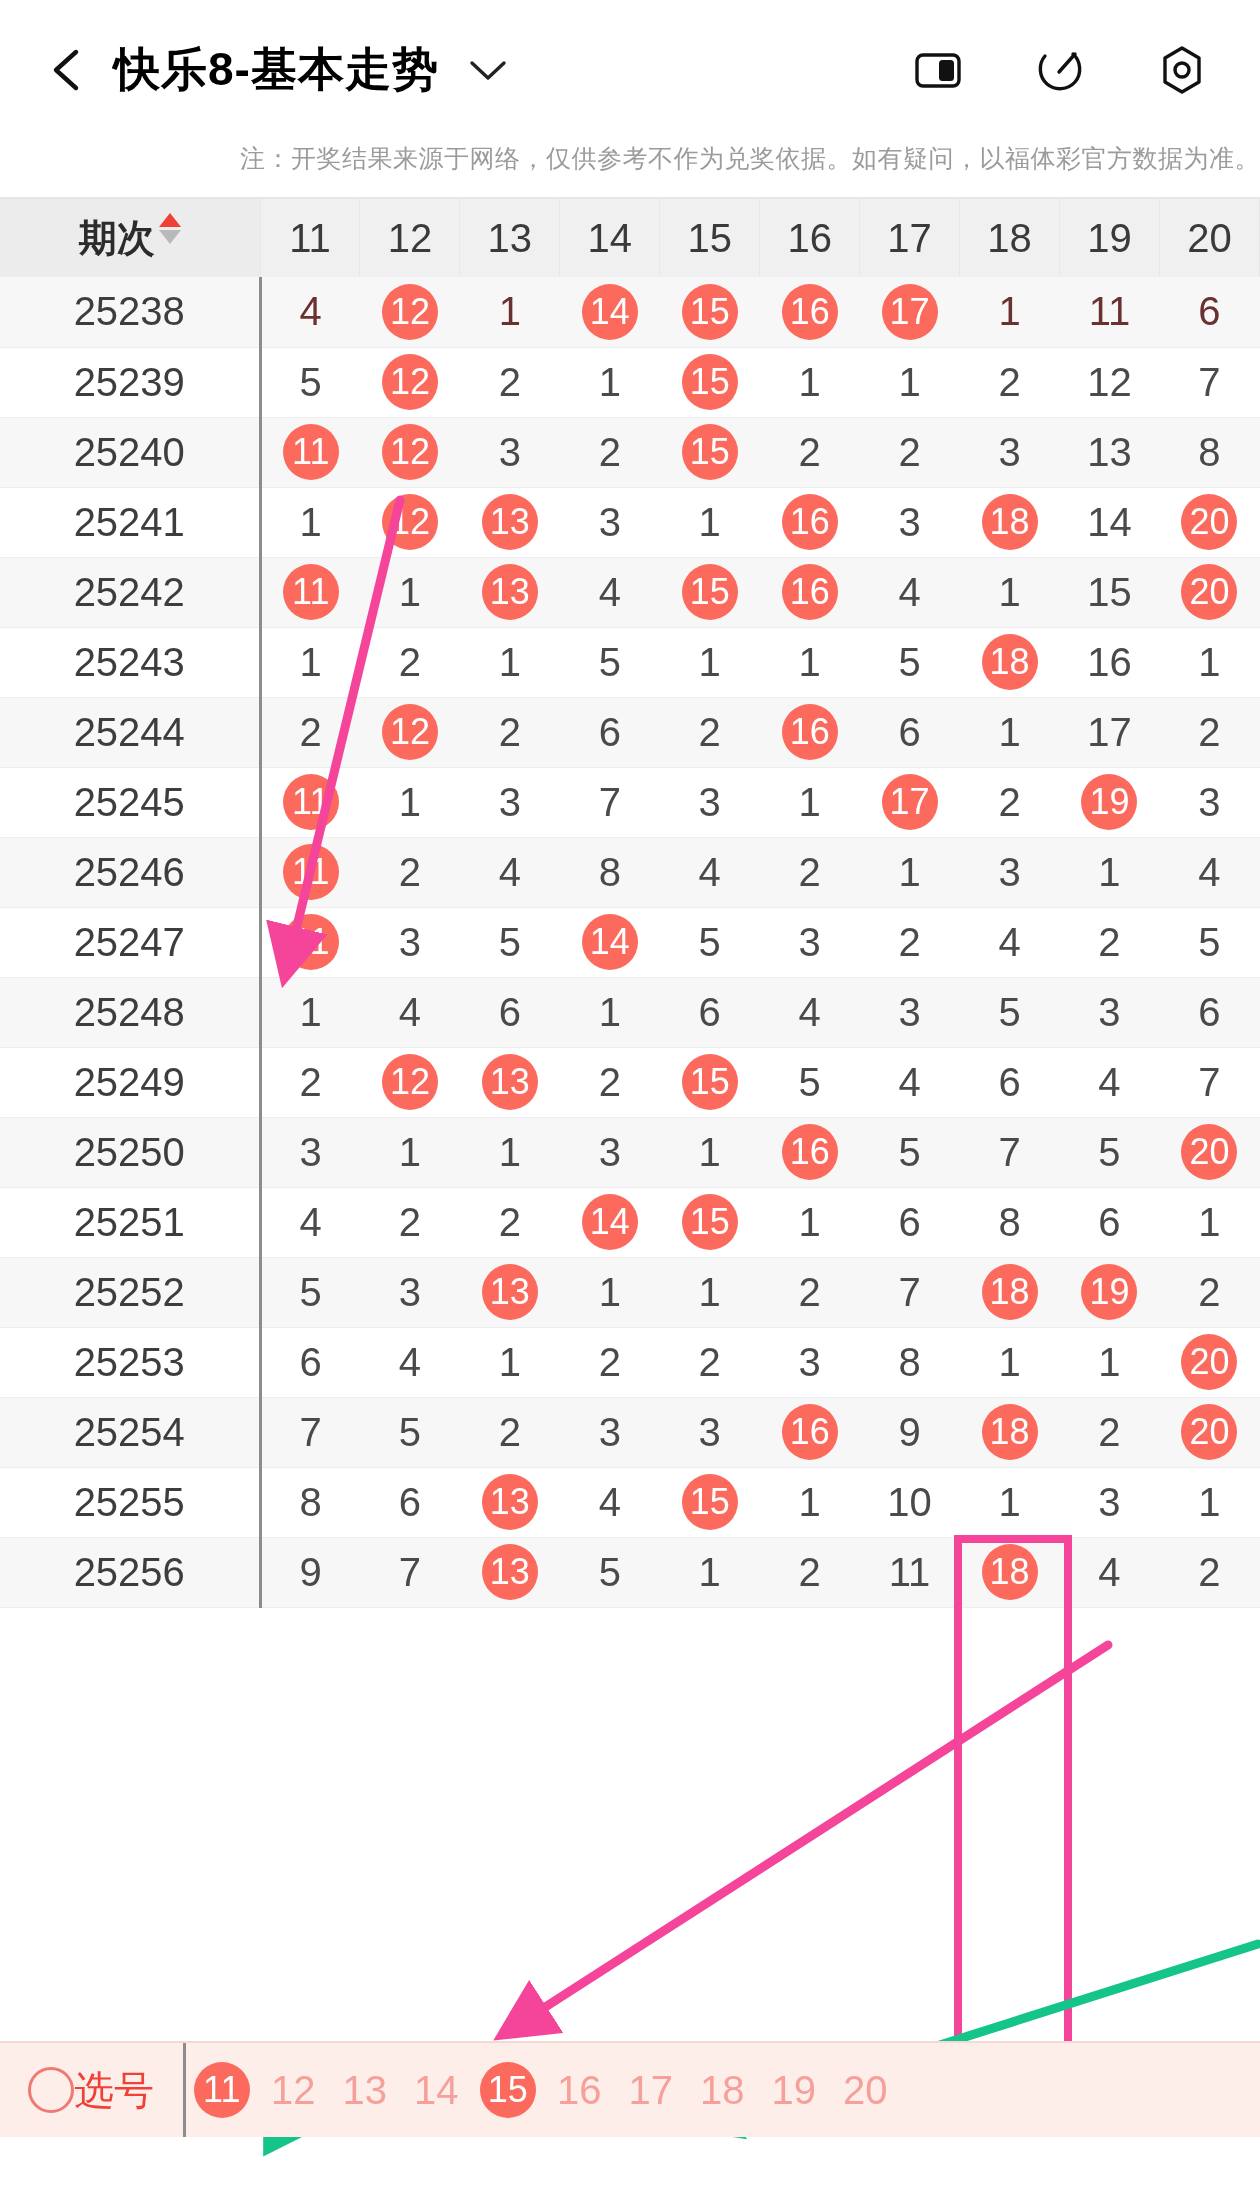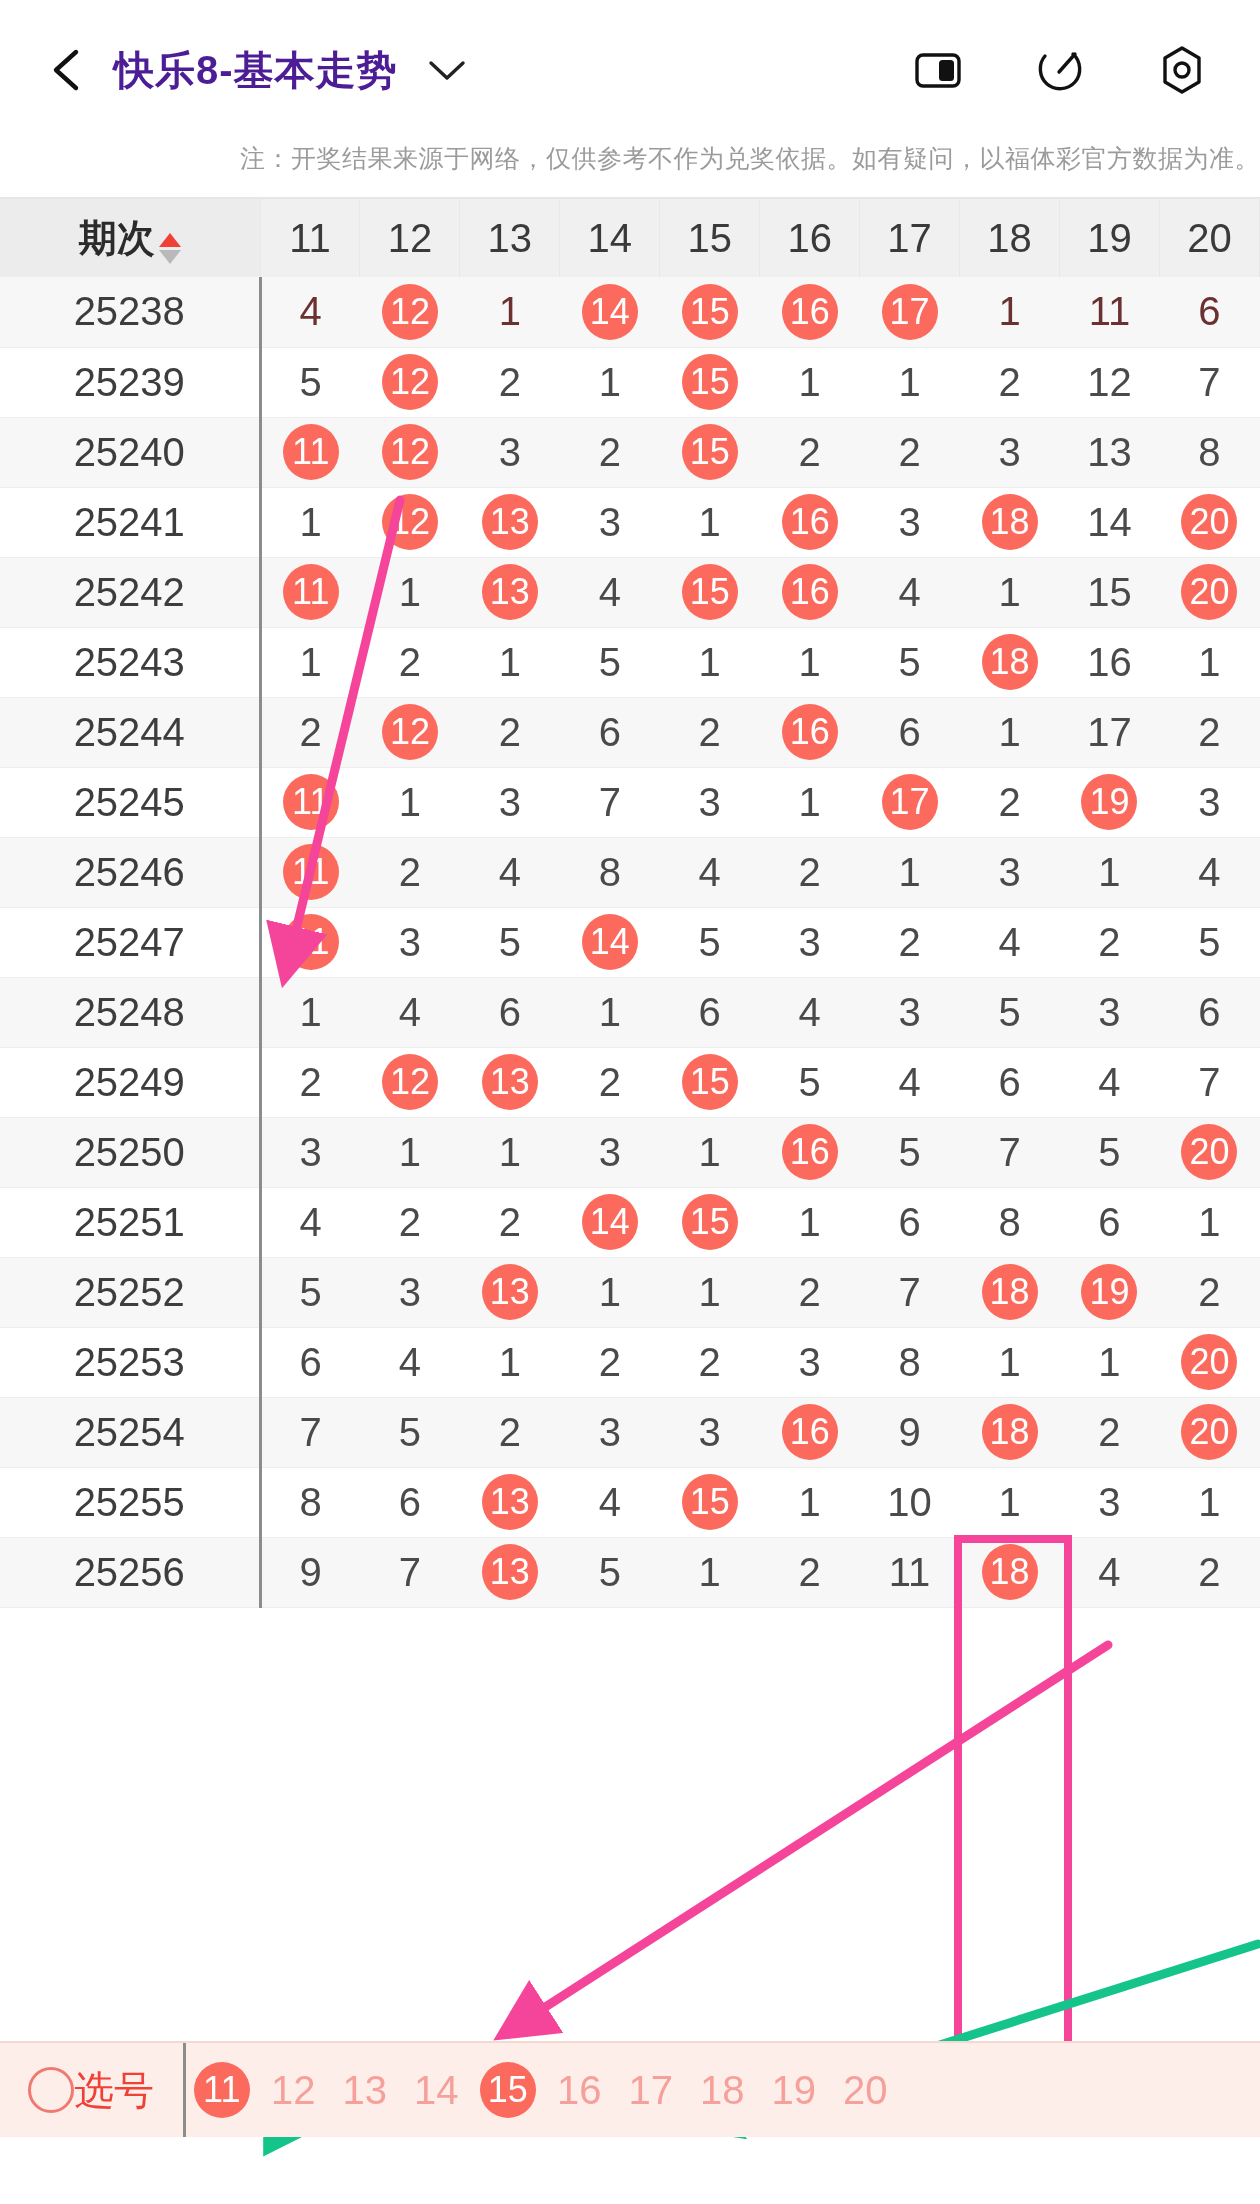--- a/index.html
+++ b/index.html
@@ -26,23 +26,23 @@
     background: #fff;
   }
   .back-icon {
     width: 56px; height: 56px;
     display: flex; align-items: center; justify-content: center;
     margin-right: 18px;
     cursor: pointer;
   }
   .back-icon svg { display:block; }
   .header-title {
-    font-size: 40px;
+    font-size: 46px;
     font-weight: bold;
-    color: #4c1d95;
+    color: #000000;
     letter-spacing: 1px;
     white-space: nowrap;
   }
   .chev-down {
     margin-left: 26px;
     width: 46px; height: 46px;
     display: flex; align-items: center; justify-content: center;
     cursor: pointer;
   }
   .header-actions {
@@ -96,21 +96,21 @@
   }
   thead th.period-head {
     background: #ececec;
     font-size: 38px;
     font-weight: bold;
     color: #2b2b2b;
     position: relative;
   }
   .period-head-inner {
     display: flex;
-    align-items: flex-end;
+    align-items: flex-start;
     justify-content: center;
     gap: 4px;
   }
   .sort-arrows {
     display: inline-flex;
     flex-direction: column;
     justify-content: center;
     line-height: 0;
     gap: 3px;
   }

